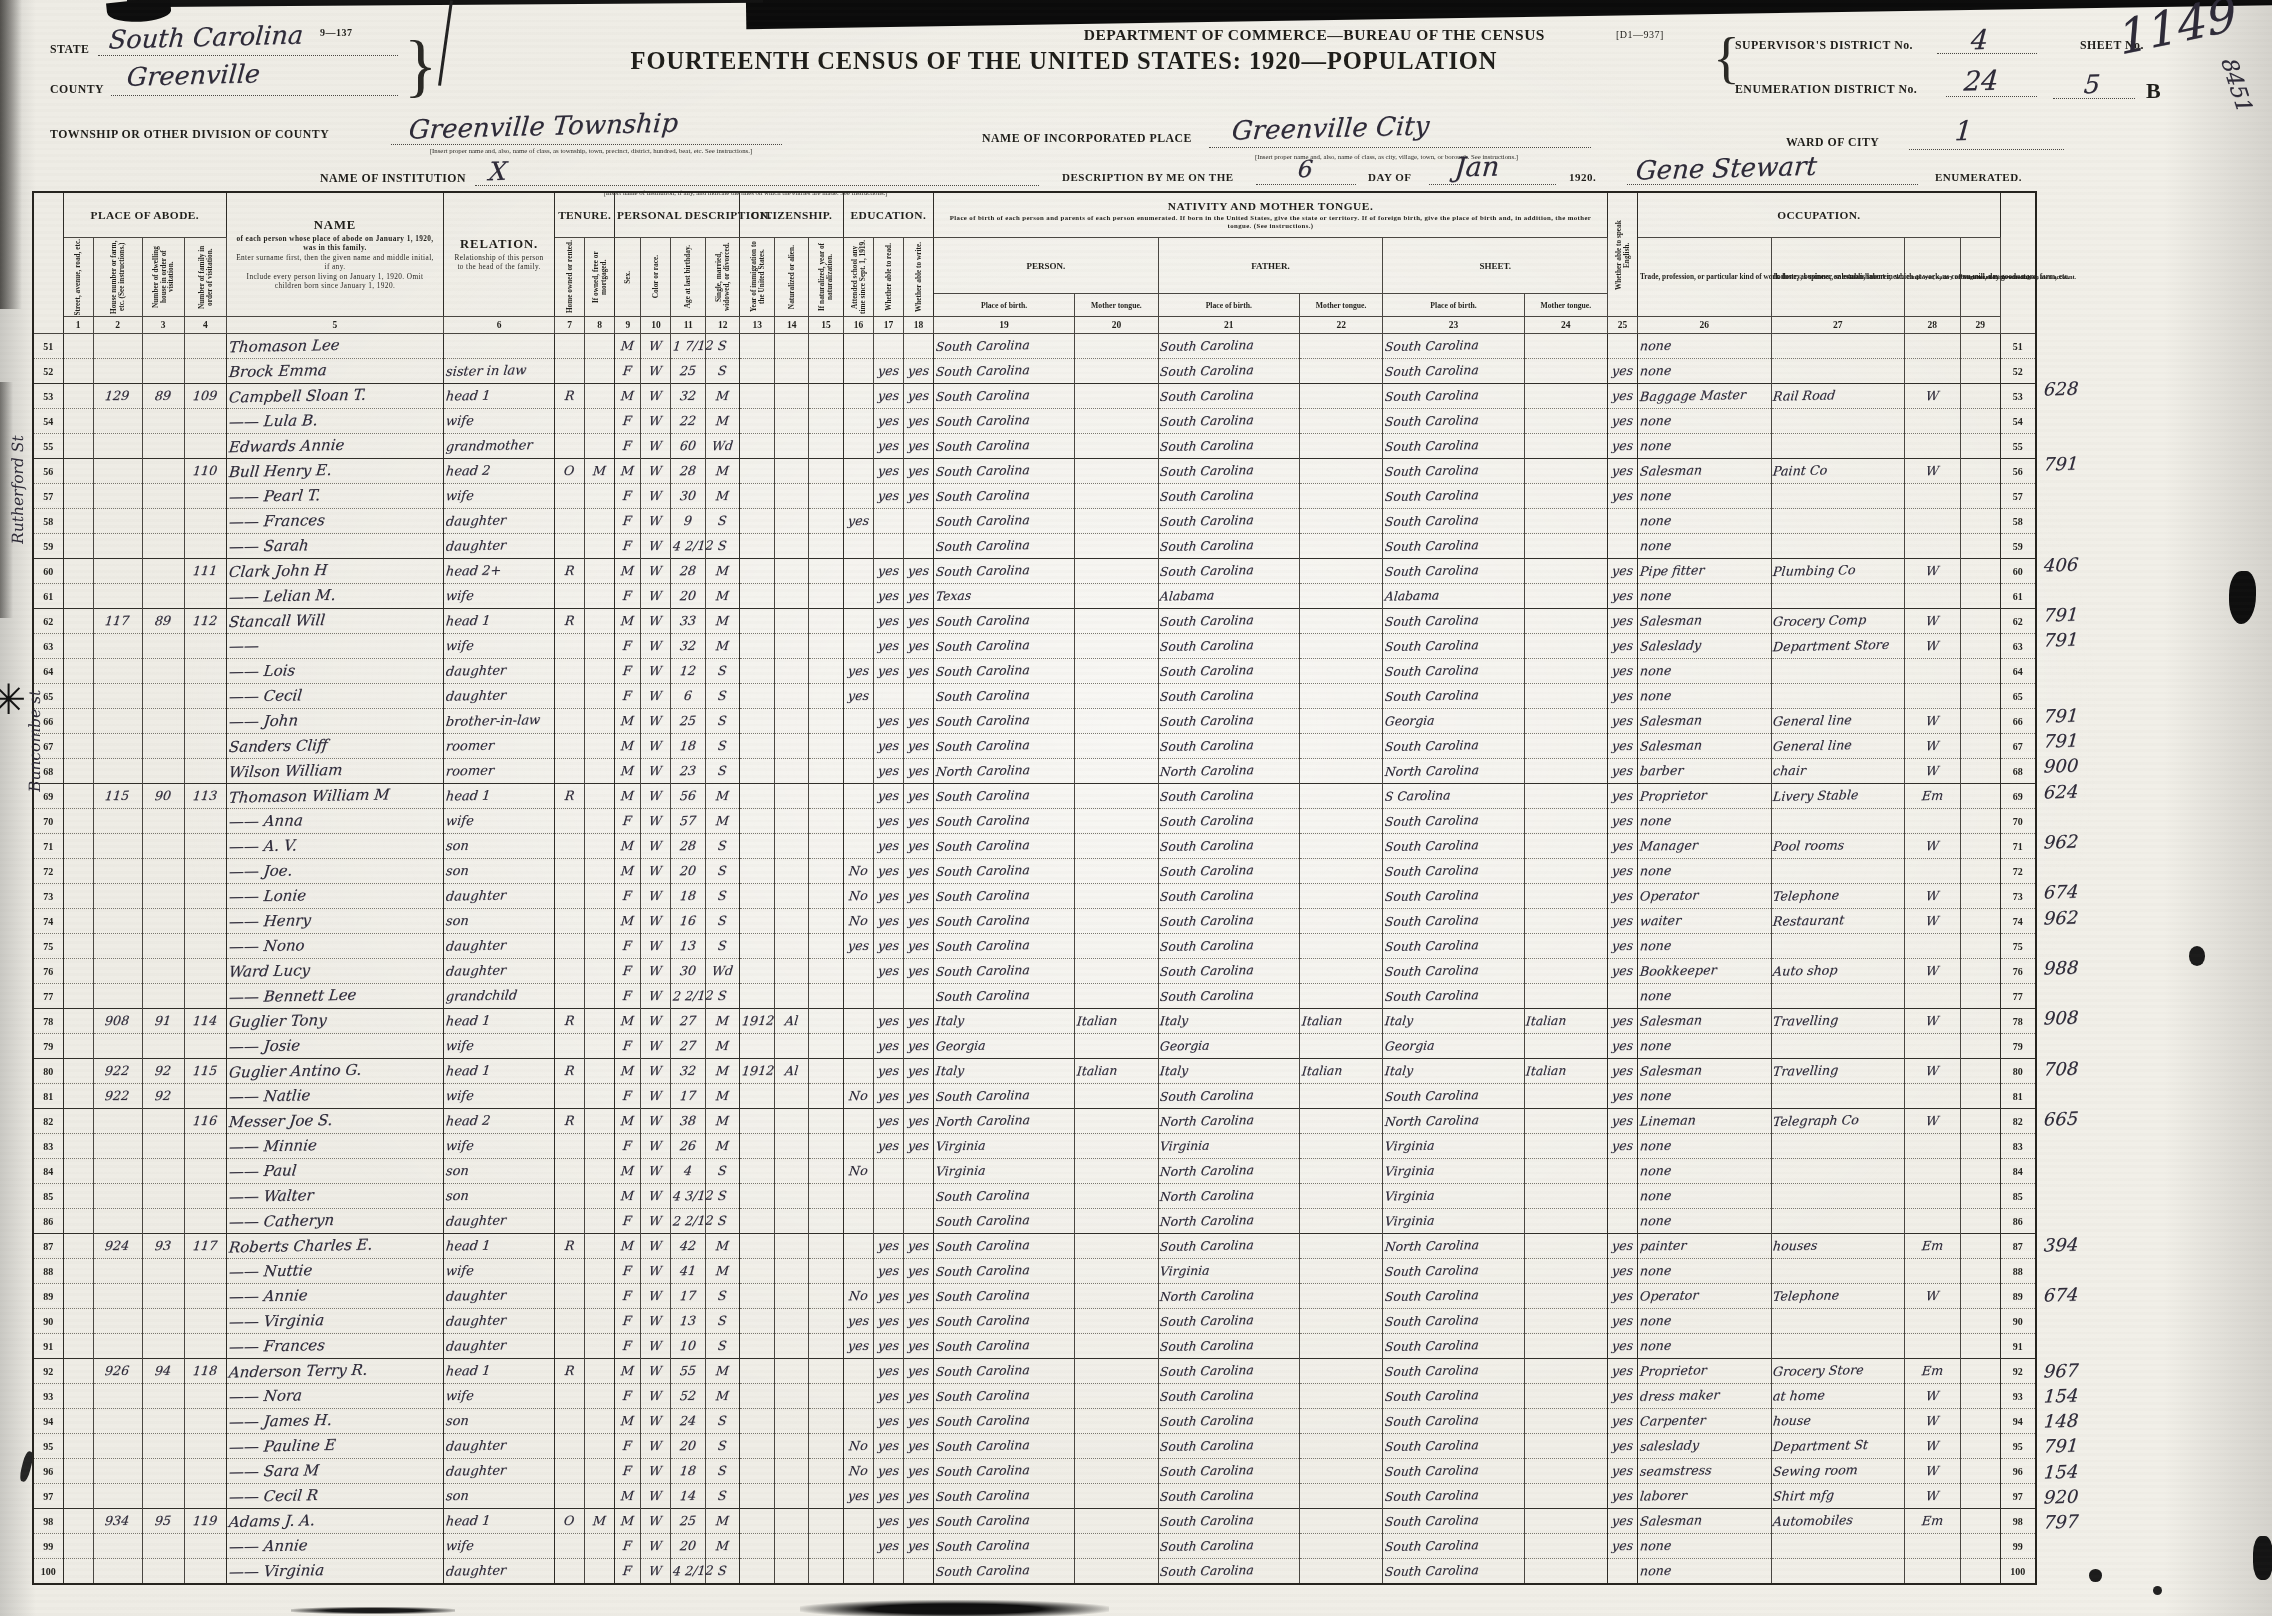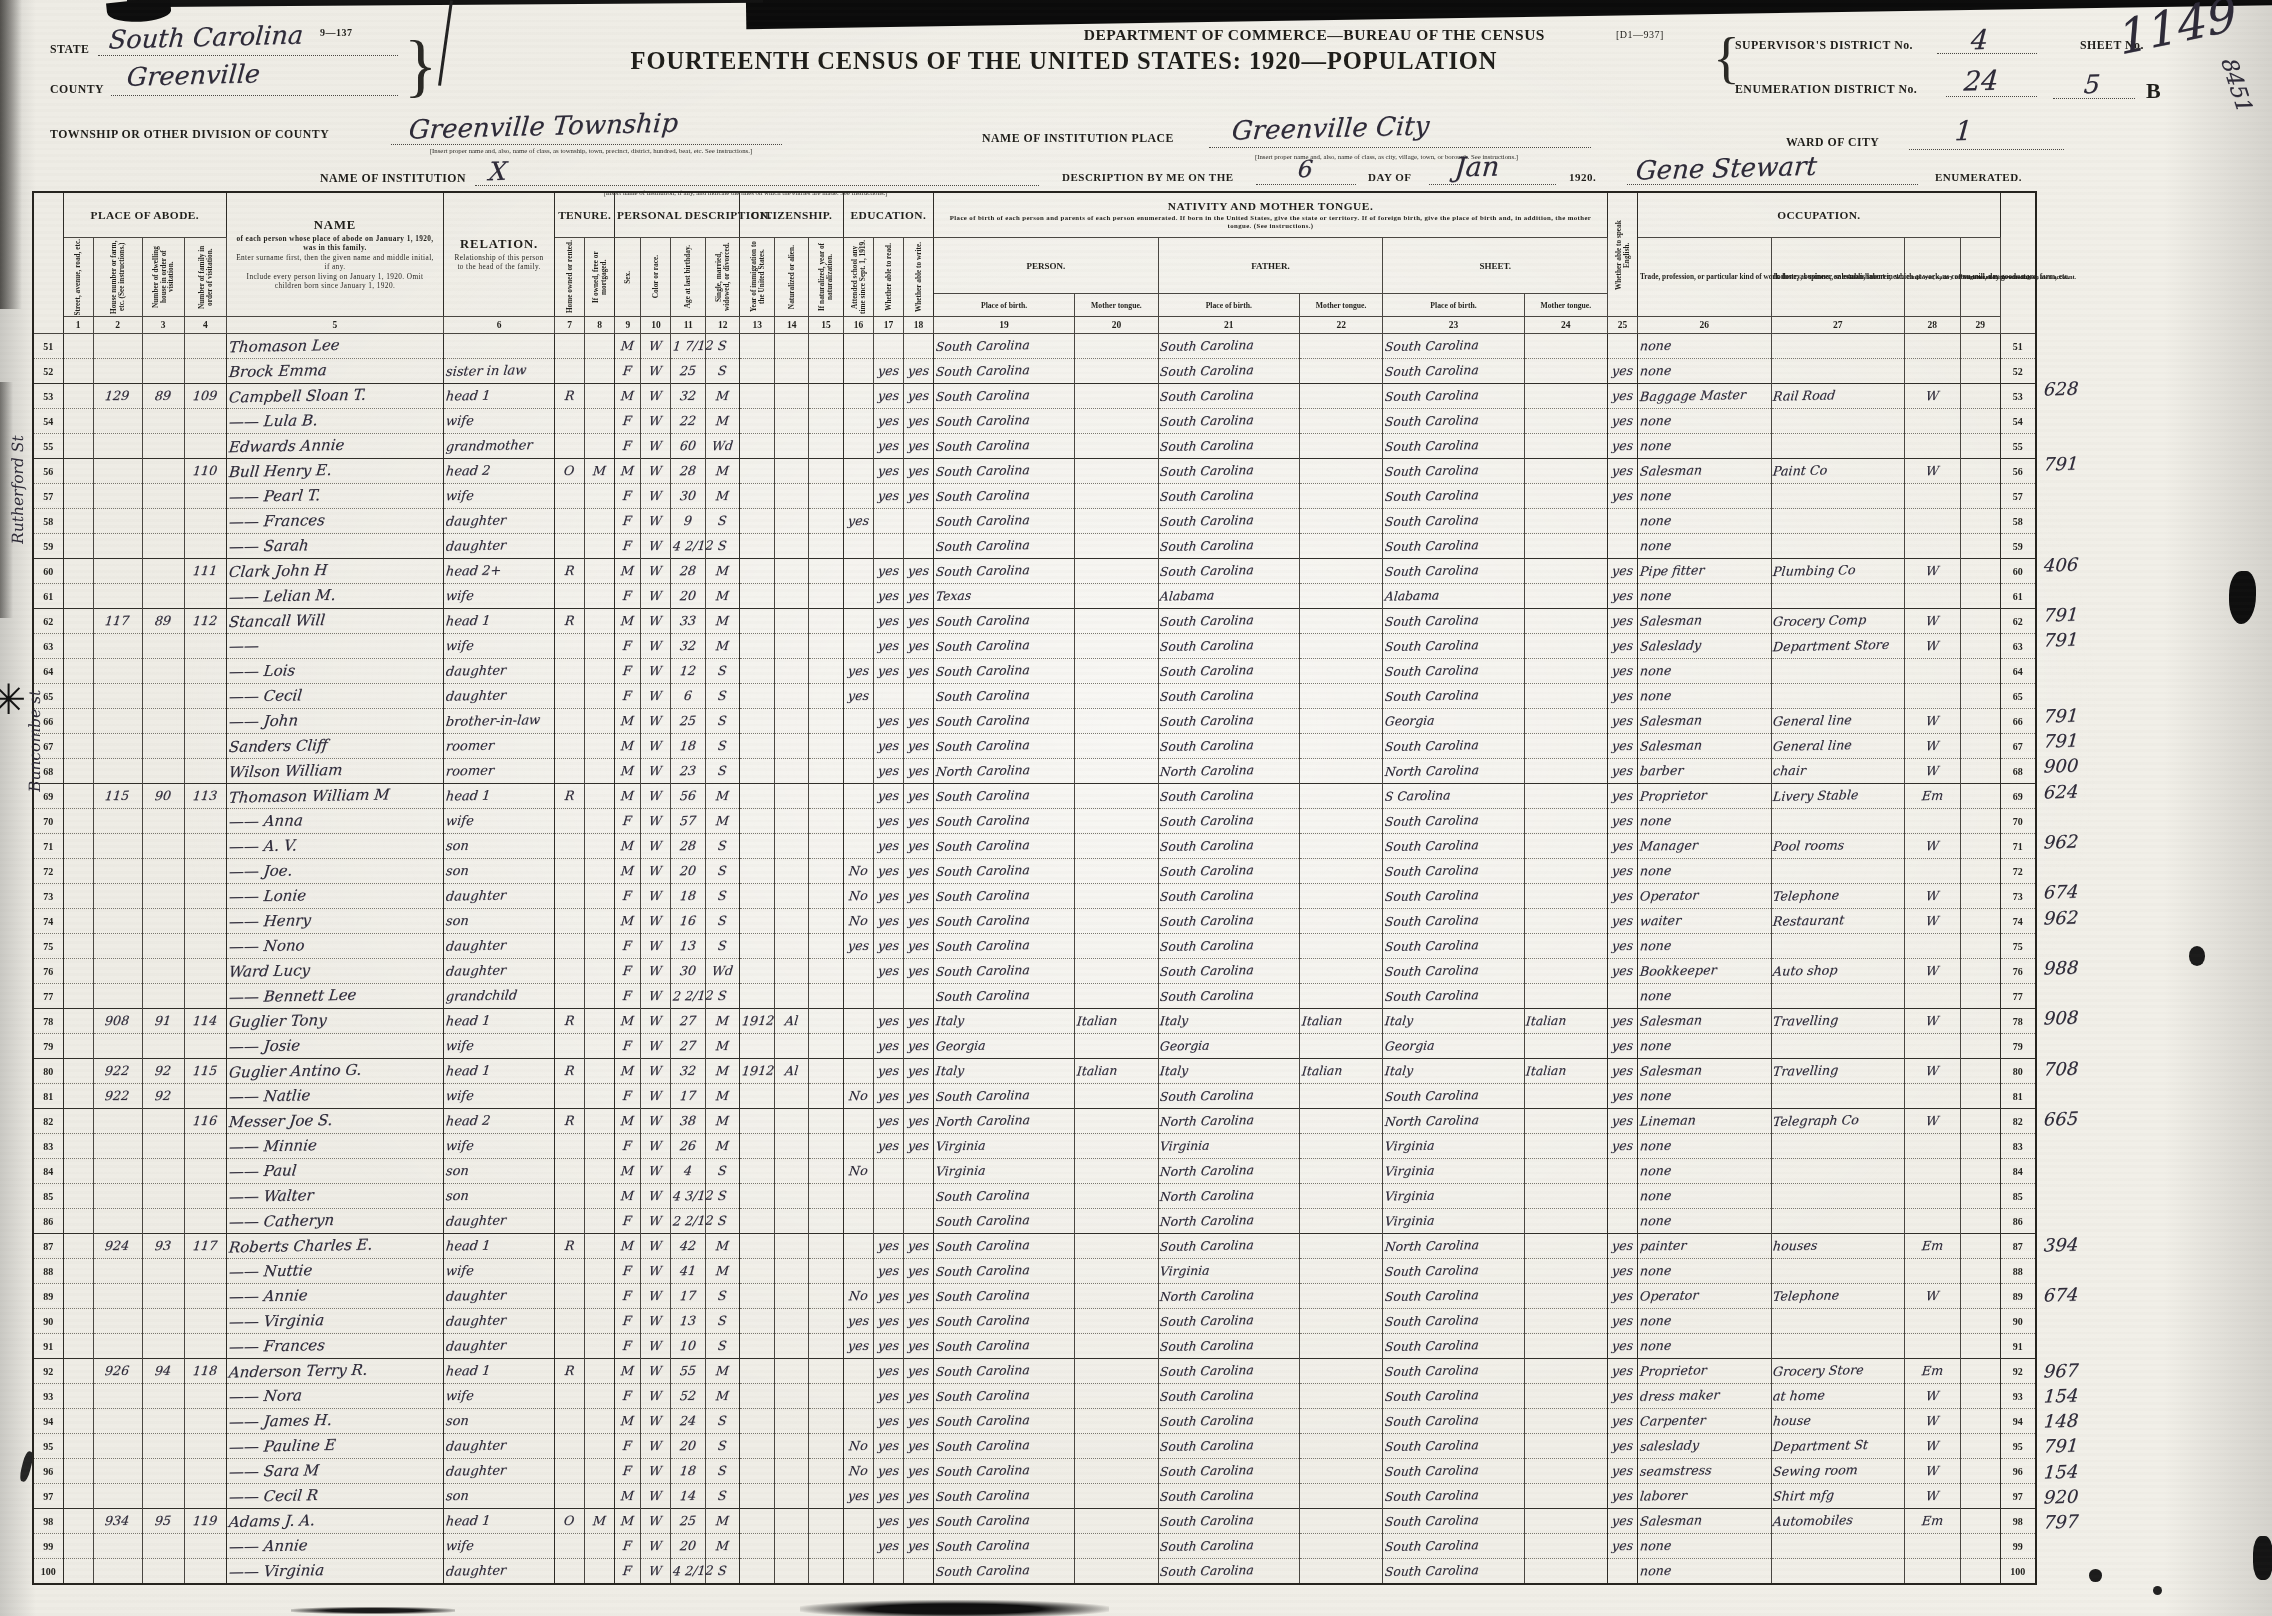--- a/index.html
+++ b/index.html
@@ -92,21 +92,21 @@
   <span class="plabel" style="left:50px;top:82px;">COUNTY</span>
   <span class="dotline" style="left:111px;top:95px;width:287px;"></span>
   <span class="hw2" style="left:127px;top:60px;font-size:25.5px;">Greenville</span>
   <span style="position:absolute;left:404px;top:27px;font-size:69px;font-weight:normal;color:#2a2925;">}</span>
 
   <span class="plabel" style="left:50px;top:127px;">TOWNSHIP OR OTHER DIVISION OF COUNTY</span>
   <span class="dotline" style="left:391px;top:144px;width:391px;"></span>
   <span class="hw2" style="left:409px;top:111px;font-size:26px;">Greenville Township</span>
   <span class="pnote" style="left:391px;top:147px;width:400px;">[Insert proper name and, also, name of class, as township, town, precinct, district, hundred, beat, etc.  See instructions.]</span>
 
-  <span class="plabel" style="left:982px;top:131px;">NAME OF INSTITUTION PLACE</span>
+  <span class="plabel" style="left:982px;top:131px;">NAME OF INCORPORATED PLACE</span>
   <span class="dotline" style="left:1209px;top:147px;width:382px;"></span>
   <span class="hw2" style="left:1232px;top:113px;font-size:26px;">Greenville City</span>
   <span class="pnote" style="left:1191px;top:153px;width:391px;">[Insert proper name and, also, name of class, as city, village, town, or borough.  See instructions.]</span>
 
   <span class="plabel" style="left:1786px;top:135px;">WARD OF CITY</span>
   <span class="dotline" style="left:1909px;top:149px;width:155px;"></span>
   <span class="hw2" style="left:1955px;top:115px;font-size:27px;">1</span>
 
   <span class="plabel" style="left:320px;top:171px;">NAME OF INSTITUTION</span>
   <span class="dotline" style="left:475px;top:185px;width:564px;"></span>

